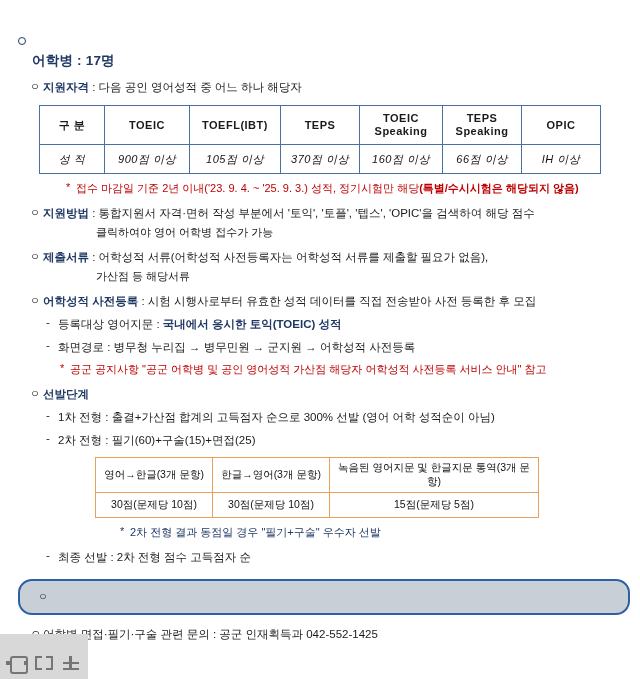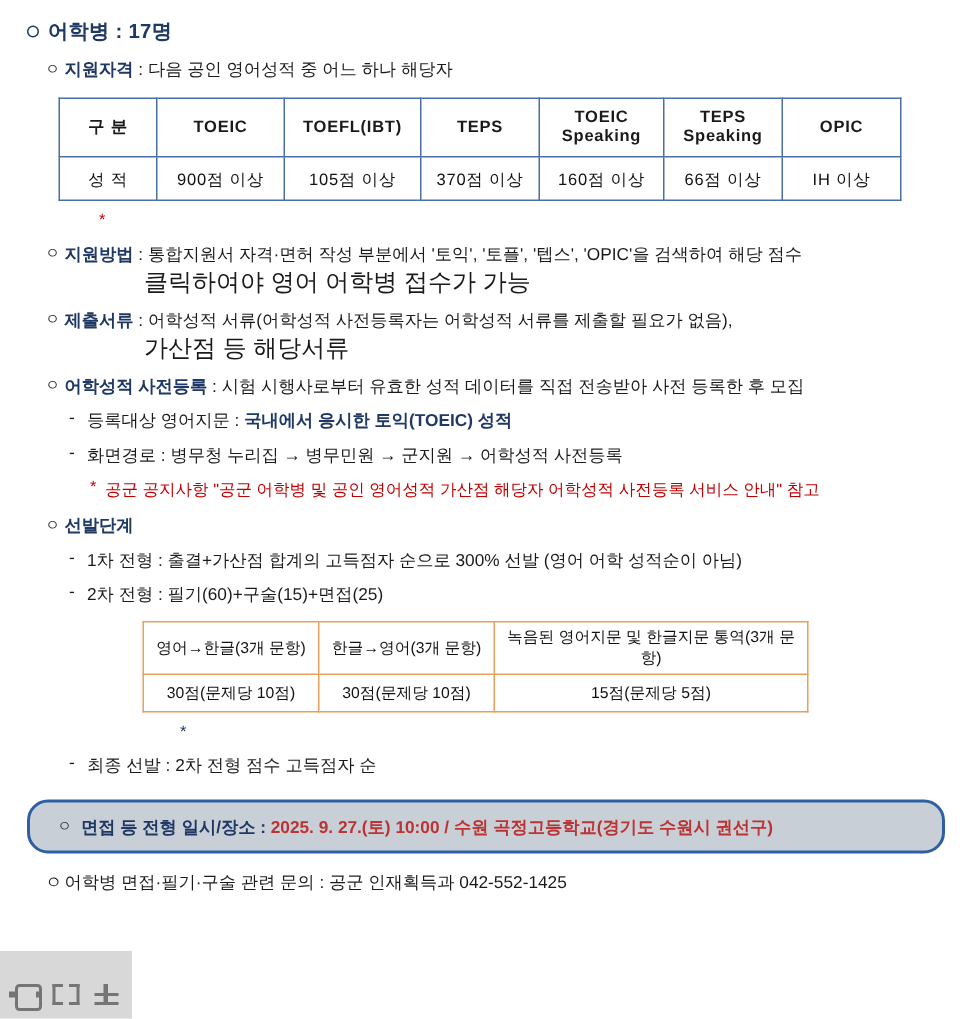--- a/index.html
+++ b/index.html
@@ -37,20 +37,21 @@
   .title-row .bullet-circle {
     display: inline-block;
     width: 8px;
     height: 8px;
     border: 1.6px solid #1f3864;
     border-radius: 50%;
     box-sizing: border-box;
   }
   .title-row .title-text {
     letter-spacing: 0.2px;
+    margin-top: 40px;
   }
 
   
   .lvl1 {
     display: flex;
     align-items: flex-start;
     margin: 9px 0 0 30px;
     font-size: 11.5px;
   }
   .lvl1 .mark {
@@ -100,21 +101,21 @@
   .star-row .mark {
     width: 10px;
     flex: 0 0 10px;
   }
   .star-row.blue-star {
     color: #1f3864;
   }
 
   .indent-line {
     margin: 3px 0 0 76px;
-    font-size: 16px;
+    font-size: 11px;
     line-height: 16px;
   }
   .indent-line.wide {
     margin-left: 96px;
   }
 
   
   .score-table-wrap {
     margin: 10px 0 0 0;
     display: flex;
@@ -135,20 +136,21 @@
     letter-spacing: 0.5px;
   }
   table.score tr.head td {
     font-weight: bold;
     color: #1a1a1a;
     height: 30px;
     line-height: 13px;
   }
   table.score tr.body td {
     height: 20px;
+    font-style: italic;
   }
   table.score td.c0 { width: 52px; }
   table.score td.c1 { width: 72px; }
   table.score td.c2 { width: 78px; }
   table.score td.c3 { width: 66px; }
   table.score td.c4 { width: 70px; }
   table.score td.c5 { width: 66px; }
   table.score td.c6 { width: 66px; }
 
   
@@ -303,20 +305,21 @@
         <td class="c4">160점 이상</td>
         <td class="c5">66점 이상</td>
         <td class="c6">IH 이상</td>
       </tr>
     </tbody>
       </table>
   </div>
 
   <div class="star-row" style="margin-left:66px;">
     <span class="mark">*</span>
+    <span><span>접수 마감일 기준 2년 이내('23. 9. 4. ~ '25. 9. 3.) 성적, 정기시험만 해당</span><span class="bold">(특별/수시시험은 해당되지 않음)</span></span>
   </div>
 
   <div class="lvl1">
     <span class="mark">ㅇ</span>
     <span class="body"><span class="label-blue">지원방법</span><span> : 통합지원서 자격·면허 작성 부분에서 '토익', '토플', '텝스', 'OPIC'을 검색하여 해당 점수</span></span>
   </div>
   <div class="indent-line wide">클릭하여야 영어 어학병 접수가 가능</div>
 
   <div class="lvl1">
     <span class="mark">ㅇ</span>
@@ -370,30 +373,30 @@
         <td class="w1">30점(문제당 10점)</td>
         <td class="w2">30점(문제당 10점)</td>
         <td class="w3">15점(문제당 5점)</td>
       </tr>
     </tbody>
       </table>
   </div>
 
   <div class="star-row blue-star" style="margin-left:120px; color:#1f3864;">
     <span class="mark">*</span>
+    <span>2차 전형 결과 동점일 경우 "필기+구술" 우수자 선발</span>
   </div>
 
   <div class="dash-row" style="margin-top:9px;">
     <span class="mark">-</span>
     <span class="body">최종 선발 : 2차 전형 점수 고득점자 순</span>
   </div>
 
   <div class="highlight-box">
     <span class="hb-mark">ㅇ</span>
-    <span class="hb-text"><span>면접 등 전형 일시/장소 : </span><span class="hb-red">2025. 9. 27.(토) 10:00 / 수원 곡정고등학교(경기도 수원시 권선구)</span></span>
   </div>
 
   <div class="bottom-row">
     <span class="mark">ㅇ</span>
     <span class="body">어학병 면접·필기·구술 관련 문의 : 공군 인재획득과 042-552-1425</span>
   </div>
 
   <div class="overlay-toolbar">
     <span class="ot-icon icon-gear">
       <span class="ring"></span>

